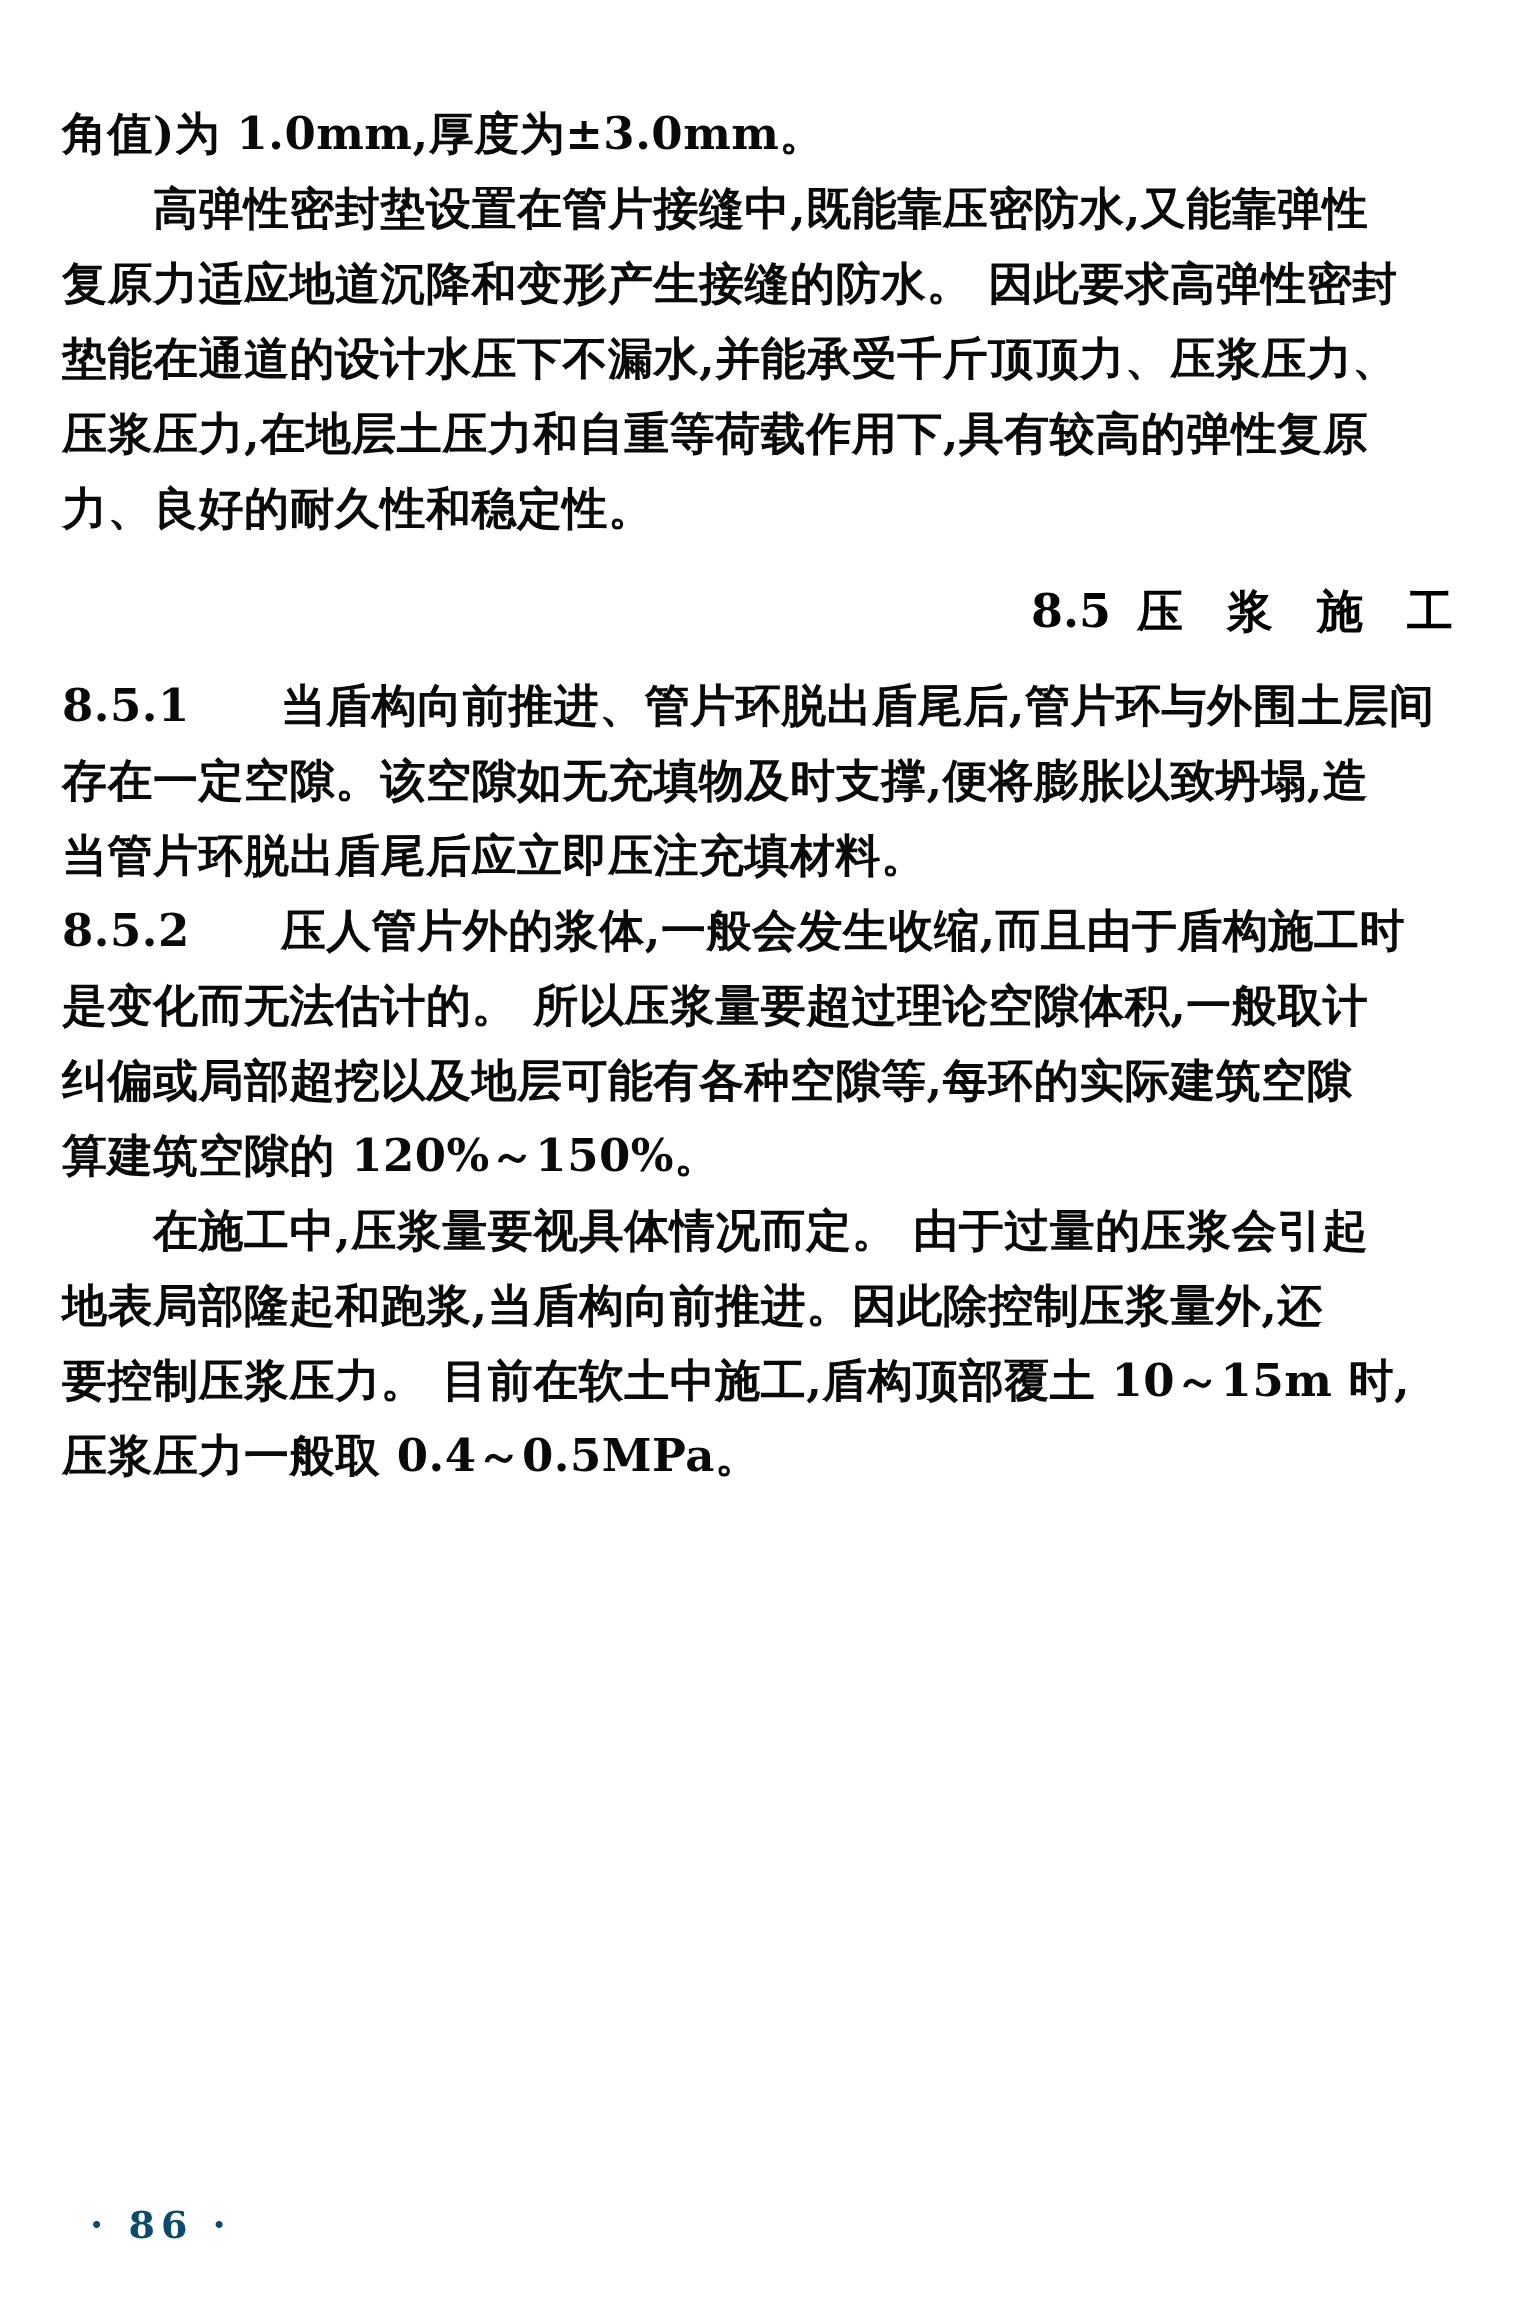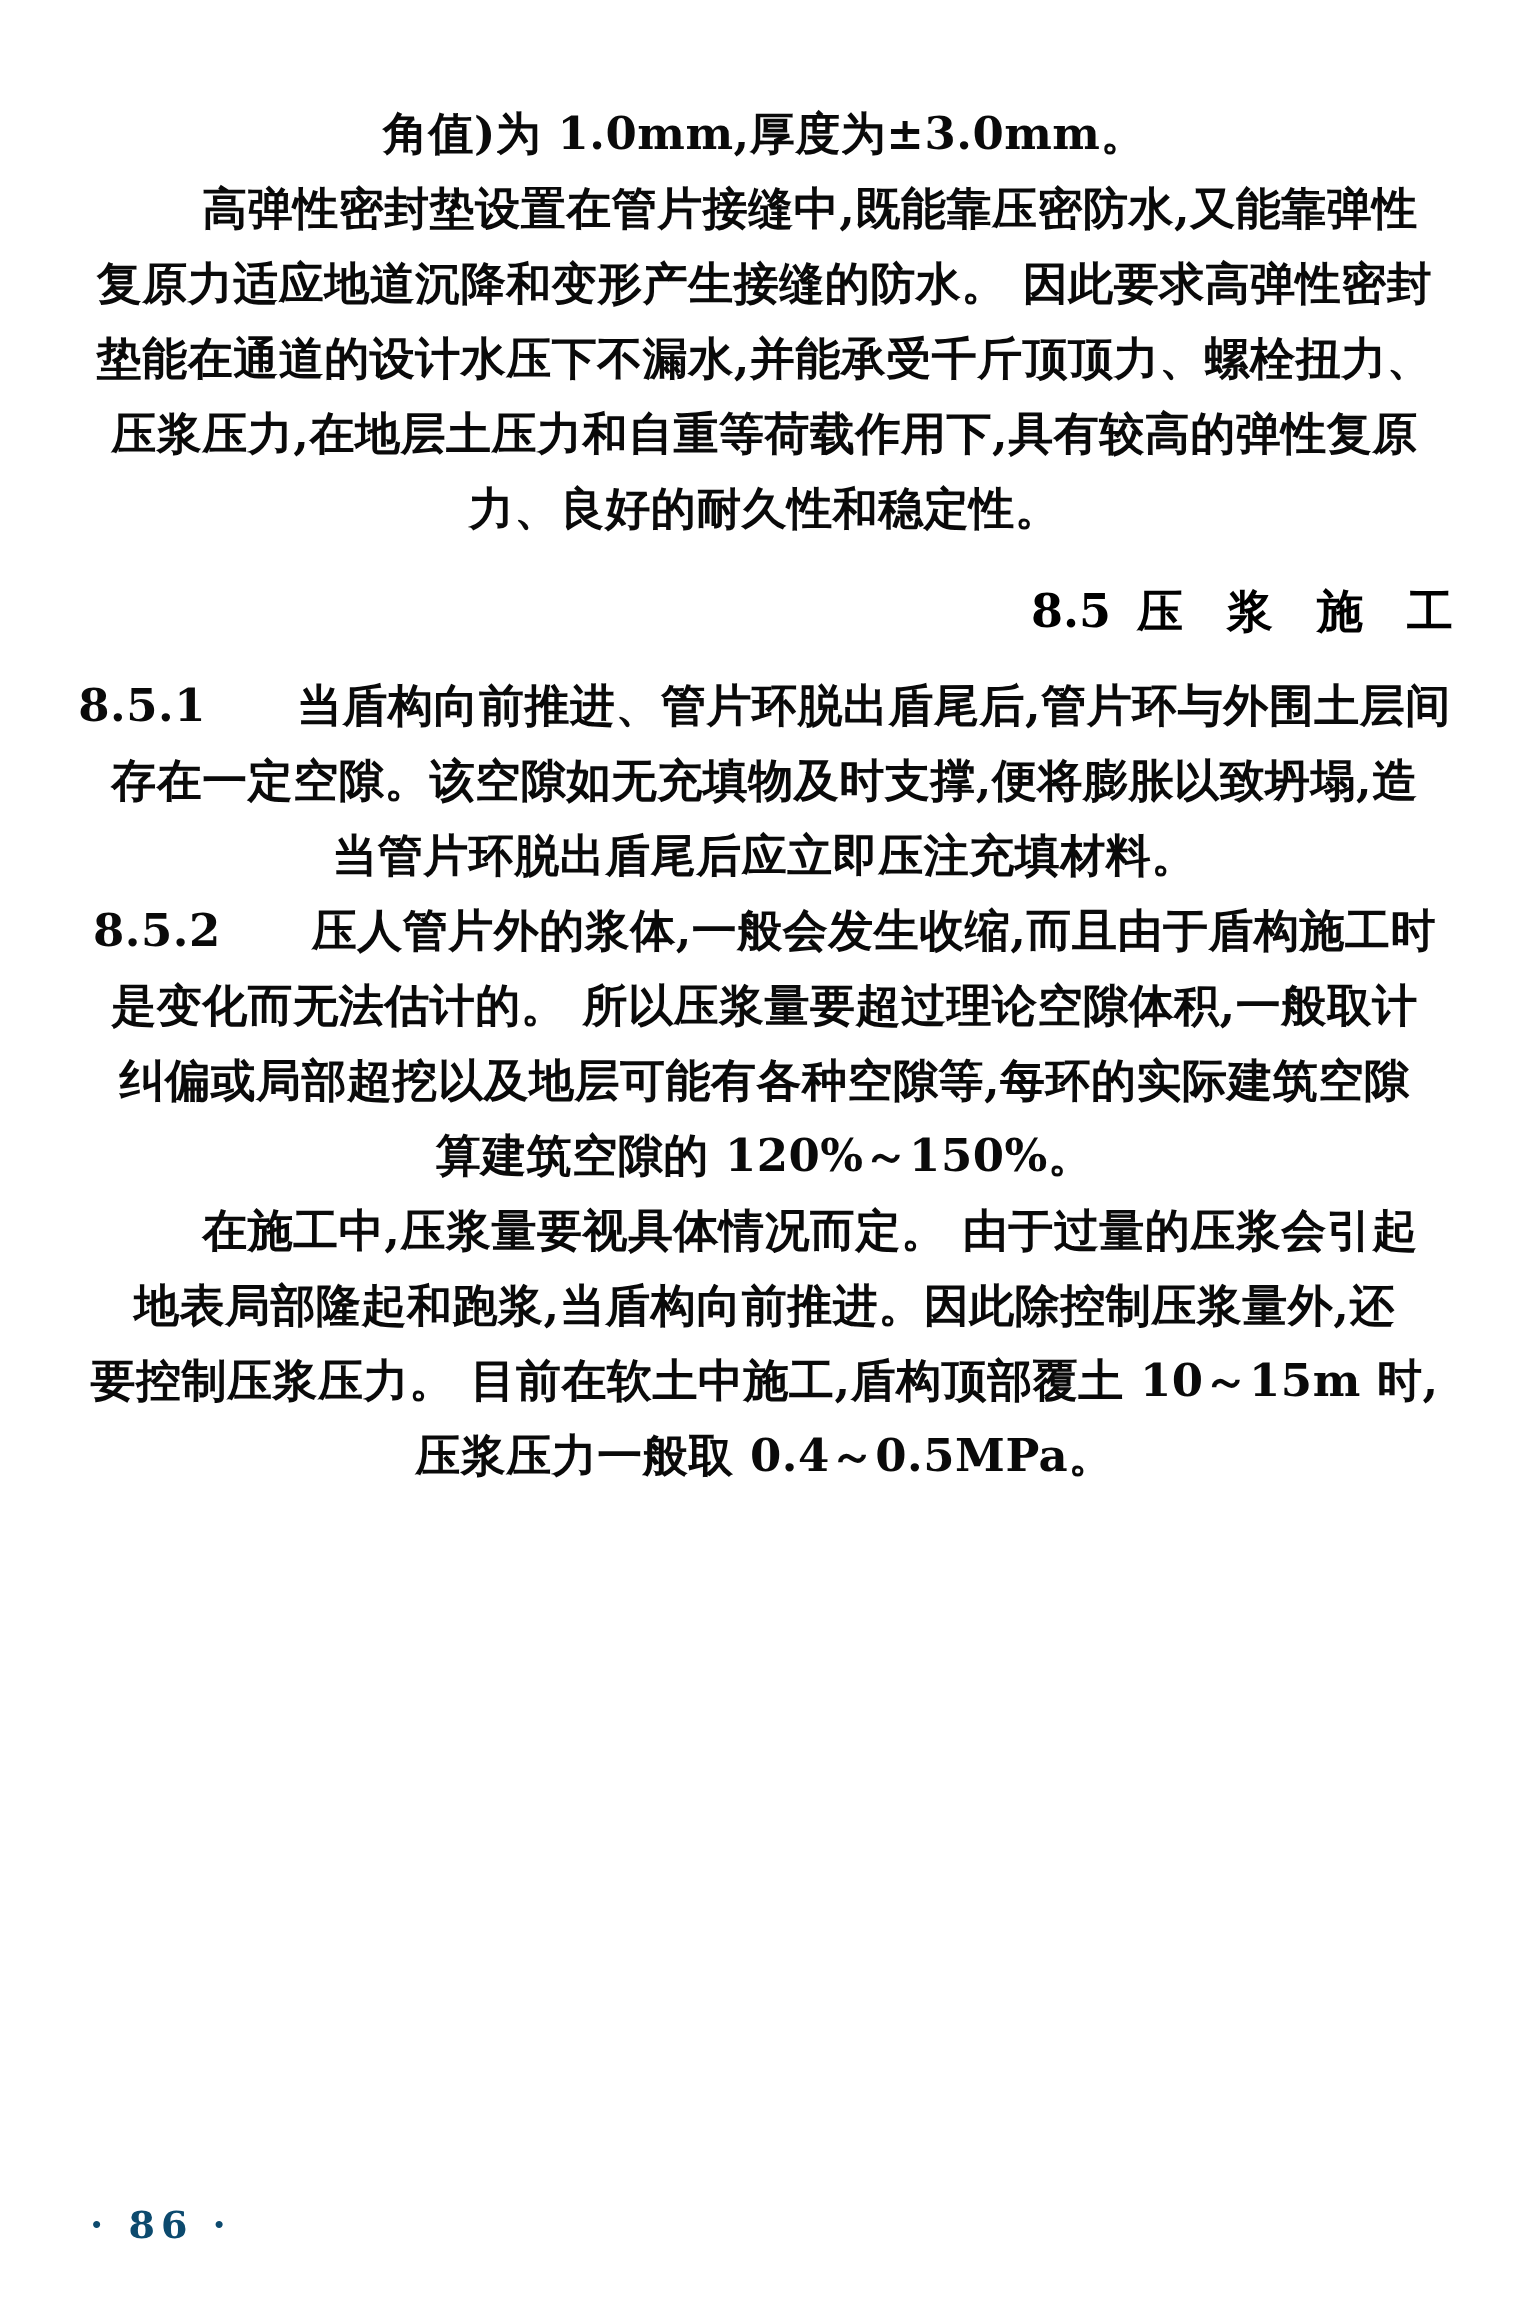--- a/index.html
+++ b/index.html
@@ -31,21 +31,20 @@
     line-height: 75px;
     color: #0a0a0a;
     letter-spacing: 0.5px;
     white-space: pre;
     font-weight: 600;
     -webkit-font-smoothing: none;
   }
   .para {
     margin: 0;
     padding: 0;
-    text-align: center;
   }
   .heading-block {
     margin-top: 34px;
     margin-bottom: 26px;
     text-align: right;
   }
   .heading {
     font-family: "DejaVu Serif", "Liberation Serif", serif;
     font-size: 46px;
     font-weight: 700;
@@ -87,21 +86,21 @@
 
   <div class="content">
 
     <div class="para">
       <div class="line">角值)为 1.0mm,厚度为±3.0mm。</div>
     </div>
 
     <div class="para">
       <div class="line">　　高弹性密封垫设置在管片接缝中,既能靠压密防水,又能靠弹性</div>
       <div class="line">复原力适应地道沉降和变形产生接缝的防水。 因此要求高弹性密封</div>
-      <div class="line">垫能在通道的设计水压下不漏水,并能承受千斤顶顶力、螺栓扭力、</div>
+      <div class="line">垫能在通道的设计水压下不漏水,并能承受千斤顶顶力、压浆压力、</div>
       <div class="line">压浆压力,在地层土压力和自重等荷载作用下,具有较高的弹性复原</div>
       <div class="line">力、良好的耐久性和稳定性。</div>
     </div>
 
     <div class="heading-block">
       <div class="heading"><span class="num">8.5</span><span class="title">压 浆 施 工</span></div>
     </div>
 
     <div class="para section-body">
       <div class="line">8.5.1　　当盾构向前推进、管片环脱出盾尾后,管片环与外围土层间</div>

